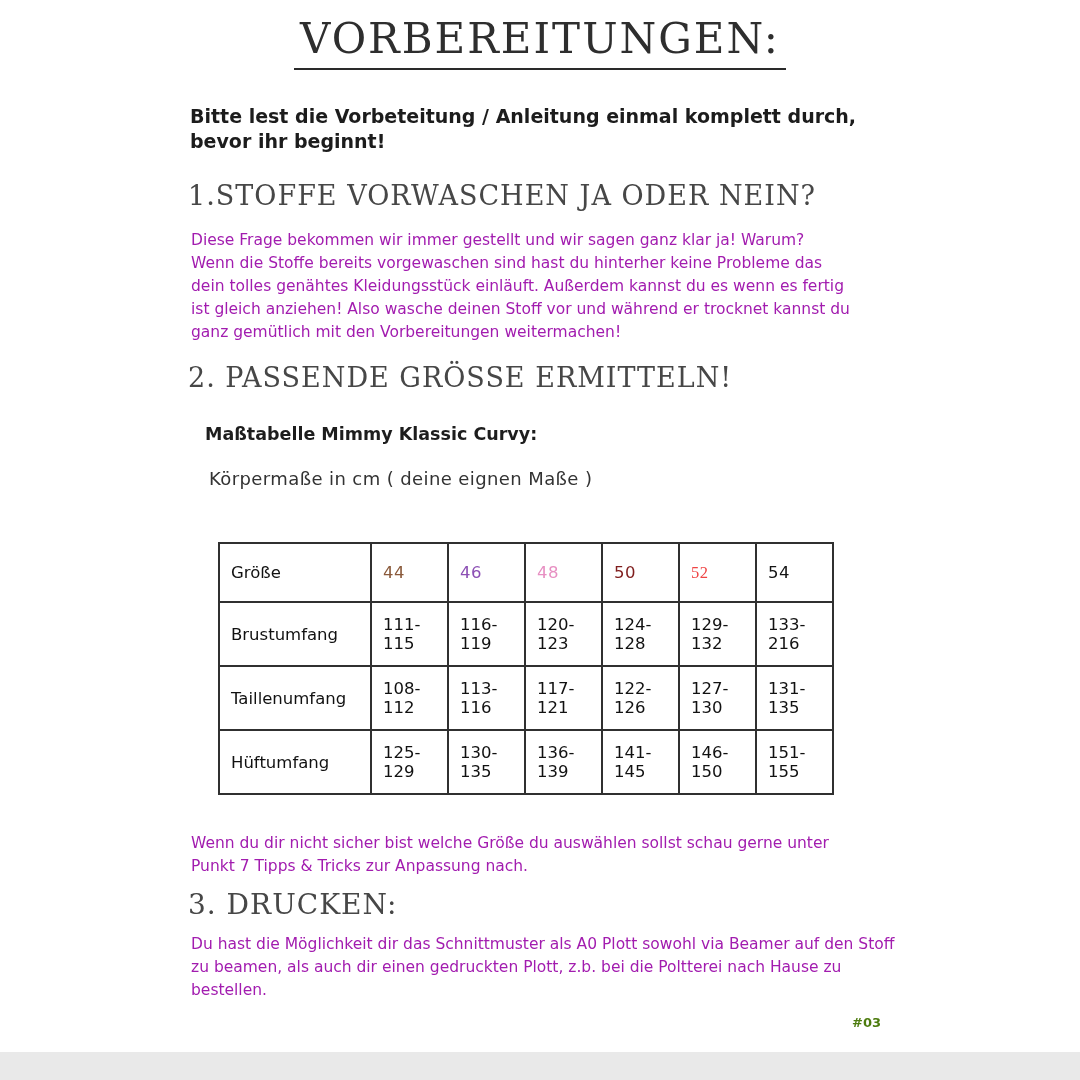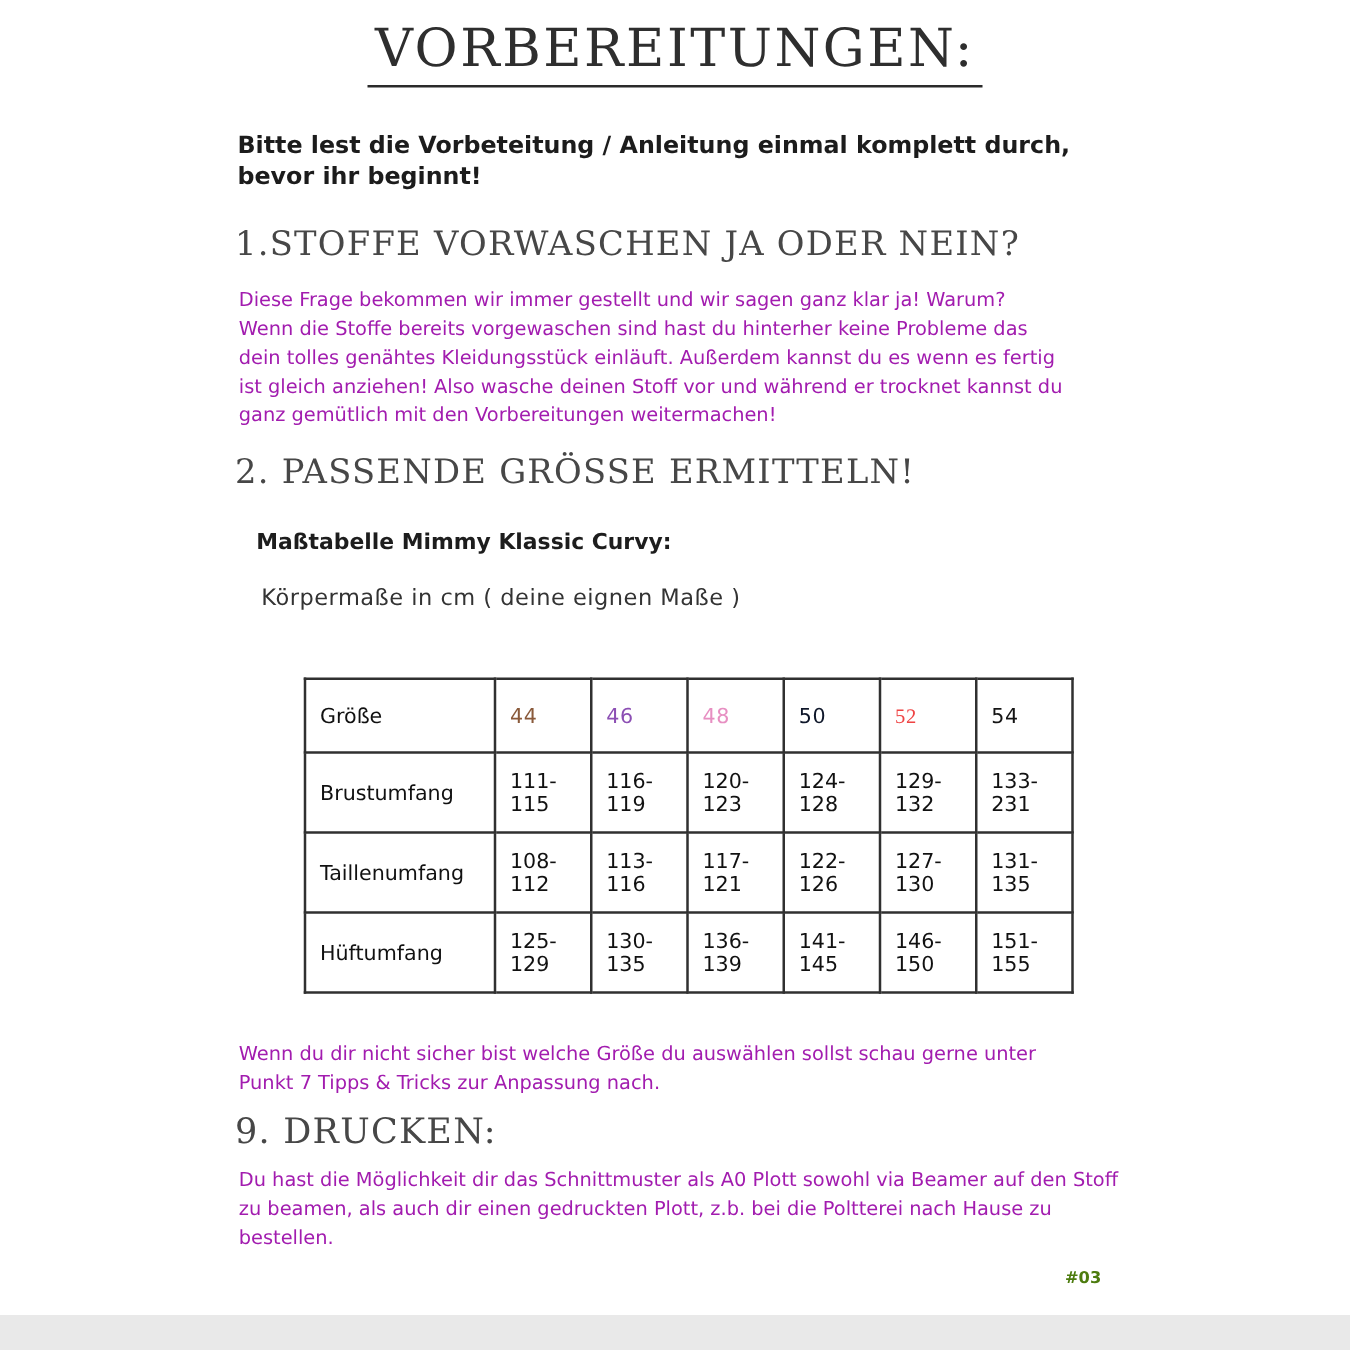--- a/index.html
+++ b/index.html
@@ -58,21 +58,20 @@
     font-size:17.5px;font-weight:bold;color:#1d1d1d;
   }
   .chart-note{
     position:absolute;left:193px;top:452px;margin:16px;
     font-size:18px;color:#333;letter-spacing:0.4px;
   }
   table.size-table{
     position:absolute;left:218px;top:542px;
     border-collapse:collapse;
     table-layout:fixed;
-    margin-left:25px;
   }
   .size-table td{
     border:2px solid #303030;
     padding:0 0 0 11px;
     vertical-align:middle;
     font-size:16.5px;
     font-weight:500;
     color:#111;
   }
   .size-table col.c0{width:152px;}
@@ -122,32 +121,32 @@
         <col class="cs">
         <col class="cs">
         <col class="cs">
     </colgroup>
     <tbody>
       <tr class="hdr">
         <td class="corner-cell">Größe</td>
         <td class="size-num" style="color: rgb(138, 90, 59);">44</td>
         <td class="size-num" style="color: rgb(140, 79, 180);">46</td>
         <td class="size-num" style="color: rgb(231, 143, 194);">48</td>
-        <td class="size-num" style="color: #0f172a;">50</td>
+        <td class="size-num" style="color: #7f1d1d;">50</td>
         <td class="size-num" style="color: #ef4444; font-family: Liberation Serif, serif;">52</td>
         <td class="size-num size-54" style="color: rgb(20, 20, 20);">54</td>
       </tr>
       <tr class="datarow">
         <td class="row-label">Brustumfang</td>
         <td>111-115</td>
         <td>116-119</td>
         <td>120-123</td>
         <td>124-128</td>
         <td>129-132</td>
-        <td>133-231</td>
+        <td>133-216</td>
       </tr>
       <tr class="datarow">
         <td class="row-label">Taillenumfang</td>
         <td>108-112</td>
         <td>113-116</td>
         <td>117-121</td>
         <td>122-126</td>
         <td>127-130</td>
         <td>131-135</td>
       </tr>
@@ -159,20 +158,20 @@
         <td>141-145</td>
         <td>146-150</td>
         <td>151-155</td>
       </tr>
     </tbody>
   </table>
 
   <p class="body-text p-after">Wenn du dir nicht sicher bist welche Größe du auswählen sollst schau gerne unter
 Punkt 7 Tipps &amp; Tricks zur Anpassung nach.</p>
 
-  <h2 class="sec-heading h3">9. DRUCKEN:</h2>
+  <h2 class="sec-heading h3">3. DRUCKEN:</h2>
   <p class="body-text p3">Du hast die Möglichkeit dir das Schnittmuster als A0 Plott sowohl via Beamer auf den Stoff
 zu beamen, als auch dir einen gedruckten Plott, z.b. bei die Poltterei nach Hause zu
 bestellen.</p>
 
   <div class="page-num">#03</div>
 
 </div>
 
 </body></html>

